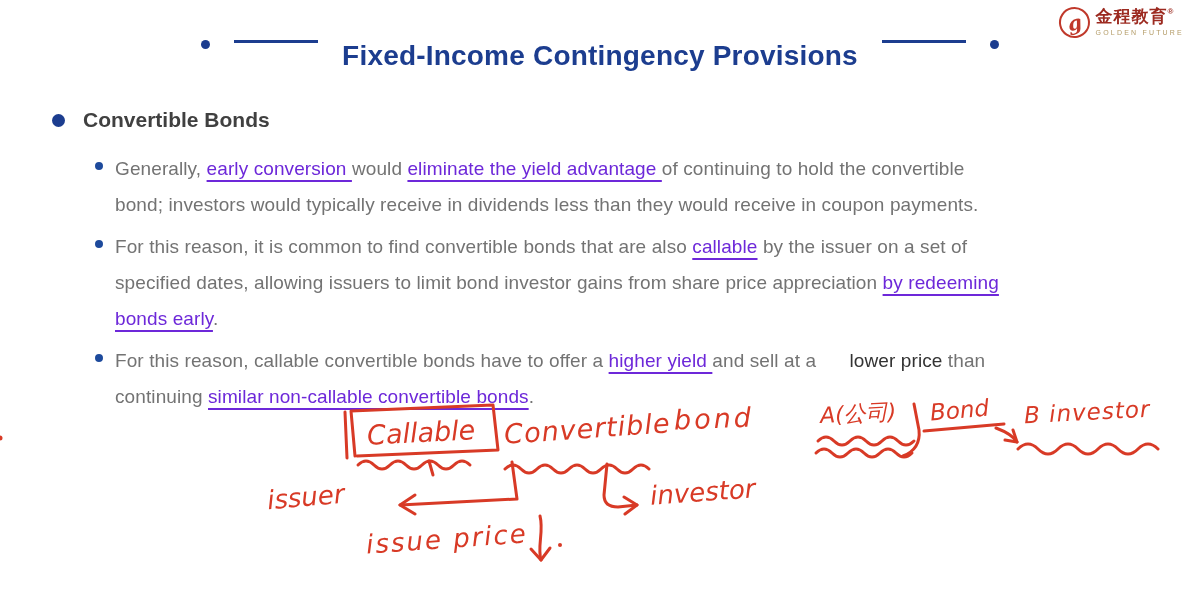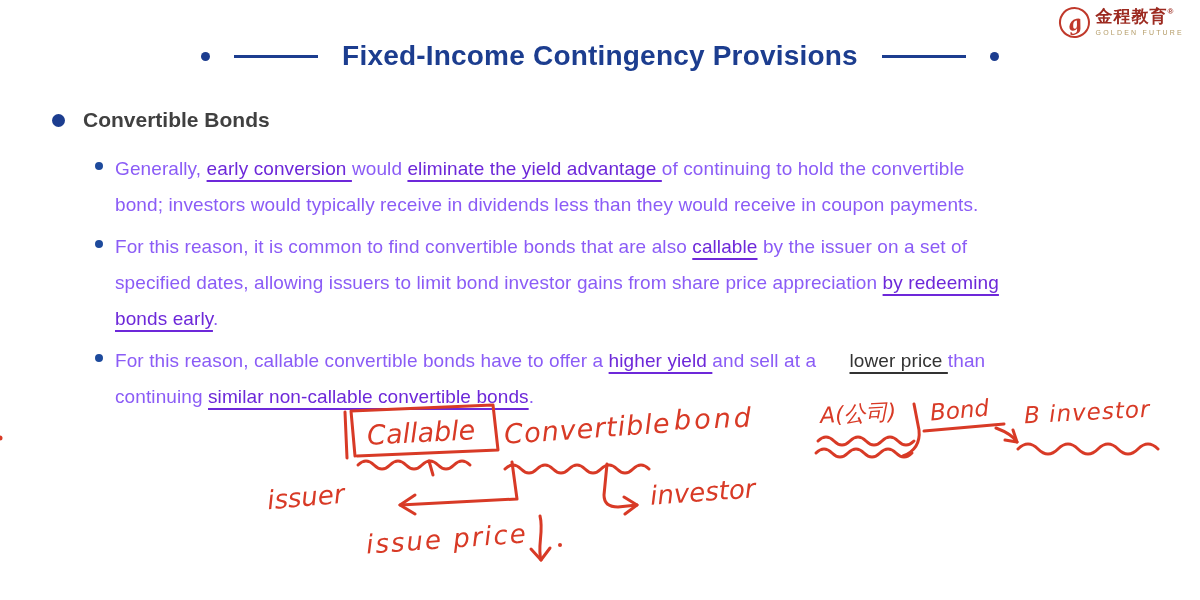--- a/index.html
+++ b/index.html
@@ -13,43 +13,43 @@
           display:flex; align-items:center; justify-content:center;
           color:#c0392b; font-family:"DejaVu Serif", serif; font-style:italic;
           font-size:20px; font-weight:bold; transform:rotate(-12deg); }
   .logo-txt { display:flex; flex-direction:column; line-height:1.1; }
   .logo-cn { color:#9c2a20; font-weight:bold; font-size:17px; letter-spacing:1px; }
   .logo-reg { font-size:8px; vertical-align:top; color:#9c2a20; }
   .logo-en { color:#b39b66; font-size:7px; letter-spacing:2.2px; margin-top:2px; }
 
   
   .title-row { position:absolute; top:40px; left:0; width:100%; display:flex;
-               align-items:center; justify-content:center; gap:24px; }
+               justify-content:center; gap:24px; }
   .t-dot { width:9px; height:9px; border-radius:50%; background:#1c3d8f; }
   .t-line { width:84px; height:3px; background:#1c3d8f; }
   h1 { color:#1c3d8f; font-size:28px; font-weight:bold; letter-spacing:0.2px; }
 
   
   .section-heading { position:absolute; top:108px; left:52px; display:flex;
                      align-items:center; gap:18px; }
   .b-dot { width:13px; height:13px; border-radius:50%; background:#1c3d8f; }
   h2 { color:#404040; font-size:21px; font-weight:bold; }
 
   
   .bullets { position:absolute; top:151px; left:95px; right:30px; }
   .bullet-item { display:flex; margin-bottom:6px; }
   .marker { flex:0 0 auto; width:7px; height:7px; border:4px solid #1d4a9c;
             border-radius:50%; margin:11px 12px 0 0; }
   .content { flex:1; }
   .bline { font-size:19px; line-height:36px; color:#3c3c3c; white-space:nowrap;
            letter-spacing:0.1px; }
-  .seg { color:#8b5cf6; }
+  .seg { color:#737373; }
   .link { color:#6d28d9; text-decoration:underline; text-decoration-thickness:1.5px;
           text-underline-offset:5px; }
-  .dark-u { color:#333333; text-decoration:underline; text-decoration-thickness:1.5px;
+  .dark-u { color:#333333; text-decoration-thickness:1.5px;
             text-underline-offset:5px;padding-left:28px; }
 
   
   .hw-layer { position:absolute; inset:0; pointer-events:none; }
   .hw { position:absolute; color:#d83a26; font-style:italic;
         font-family:"DejaVu Sans", sans-serif; white-space:nowrap; }
   .hw1 { left:367px; top:417px; font-size:27px; transform:rotate(-3deg); }
   .hw2 { left:504px; top:413px; font-size:27px; transform:rotate(-4deg); letter-spacing:1px; }
   .hw3 { left:674px; top:403px; font-size:27px; letter-spacing:3px; transform:rotate(-2deg); }
   .hw4 { left:820px; top:399px; font-size:22px; transform:rotate(-3deg); }

